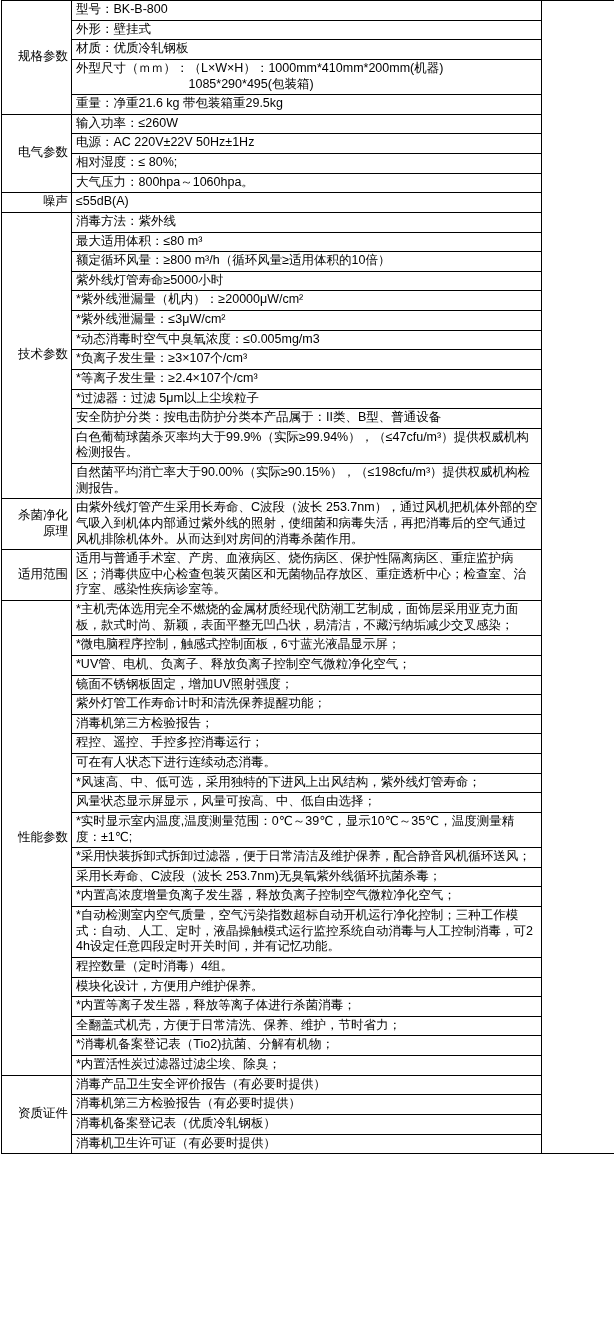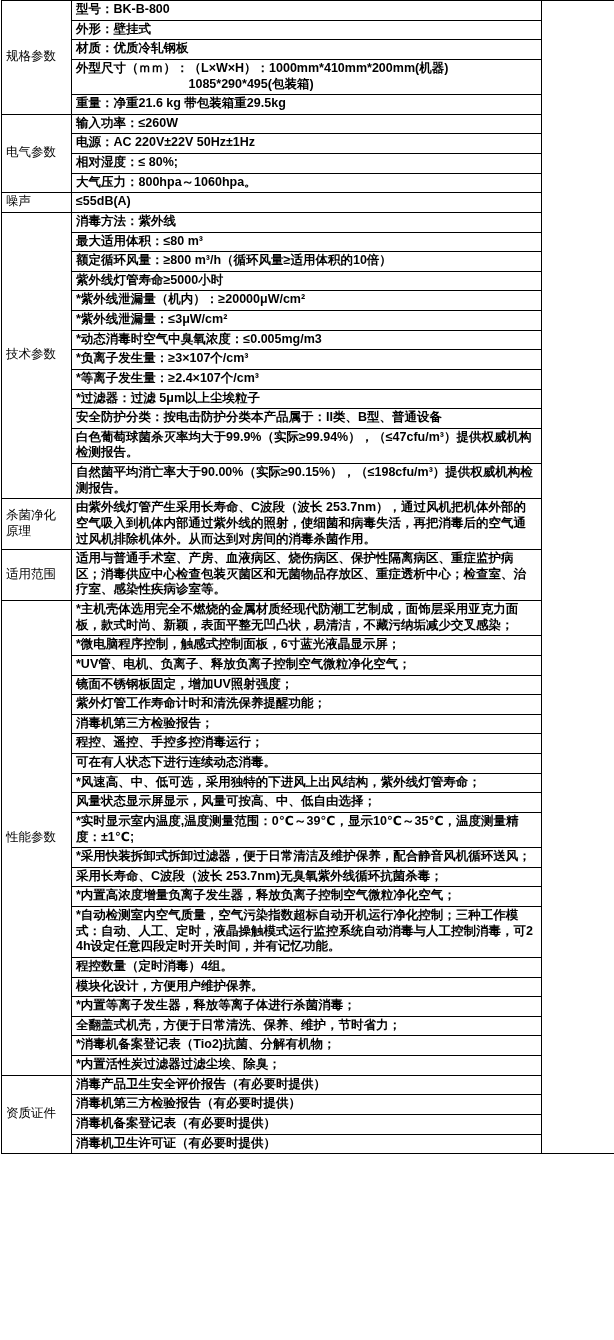--- a/index.html
+++ b/index.html
@@ -28,29 +28,28 @@
   table.spec td {
     border: 1px solid #000000;
     font-size: 12.5px;
     line-height: 1.25;
     padding: 1px 3px 2px 4px;
     vertical-align: middle;
     word-break: break-all;
   }
   td.cat {
     width: 62px;
-    text-align: left;
+    text-align: right;
     vertical-align: middle;
     font-size: 12.5px;
     letter-spacing: 0px;
     padding: 2px 6px;
   }
   td.val {
     width: 462px;
-    font-weight: bold;
   }
   td.blank {
     width: 84px;
   }
   .multi {
     line-height: 1.3;
   }
 </style>
 </head>
 <body>
@@ -205,20 +204,20 @@
           <td class="val multi">*内置活性炭过滤器过滤尘埃、除臭；</td>
         </tr>
         <tr>
           <td class="cat" rowspan="4">资质证件</td>
           <td class="val multi">消毒产品卫生安全评价报告（有必要时提供）</td>
         </tr>
         <tr>
           <td class="val multi">消毒机第三方检验报告（有必要时提供）</td>
         </tr>
         <tr>
-          <td class="val multi">消毒机备案登记表（有必要时提供）</td>
+          <td class="val multi">消毒机备案登记表（优质冷轧钢板）</td>
         </tr>
         <tr>
           <td class="val multi">消毒机卫生许可证（有必要时提供）</td>
         </tr>
       </tbody>
   </table>
 </div>
 
 </body></html>

